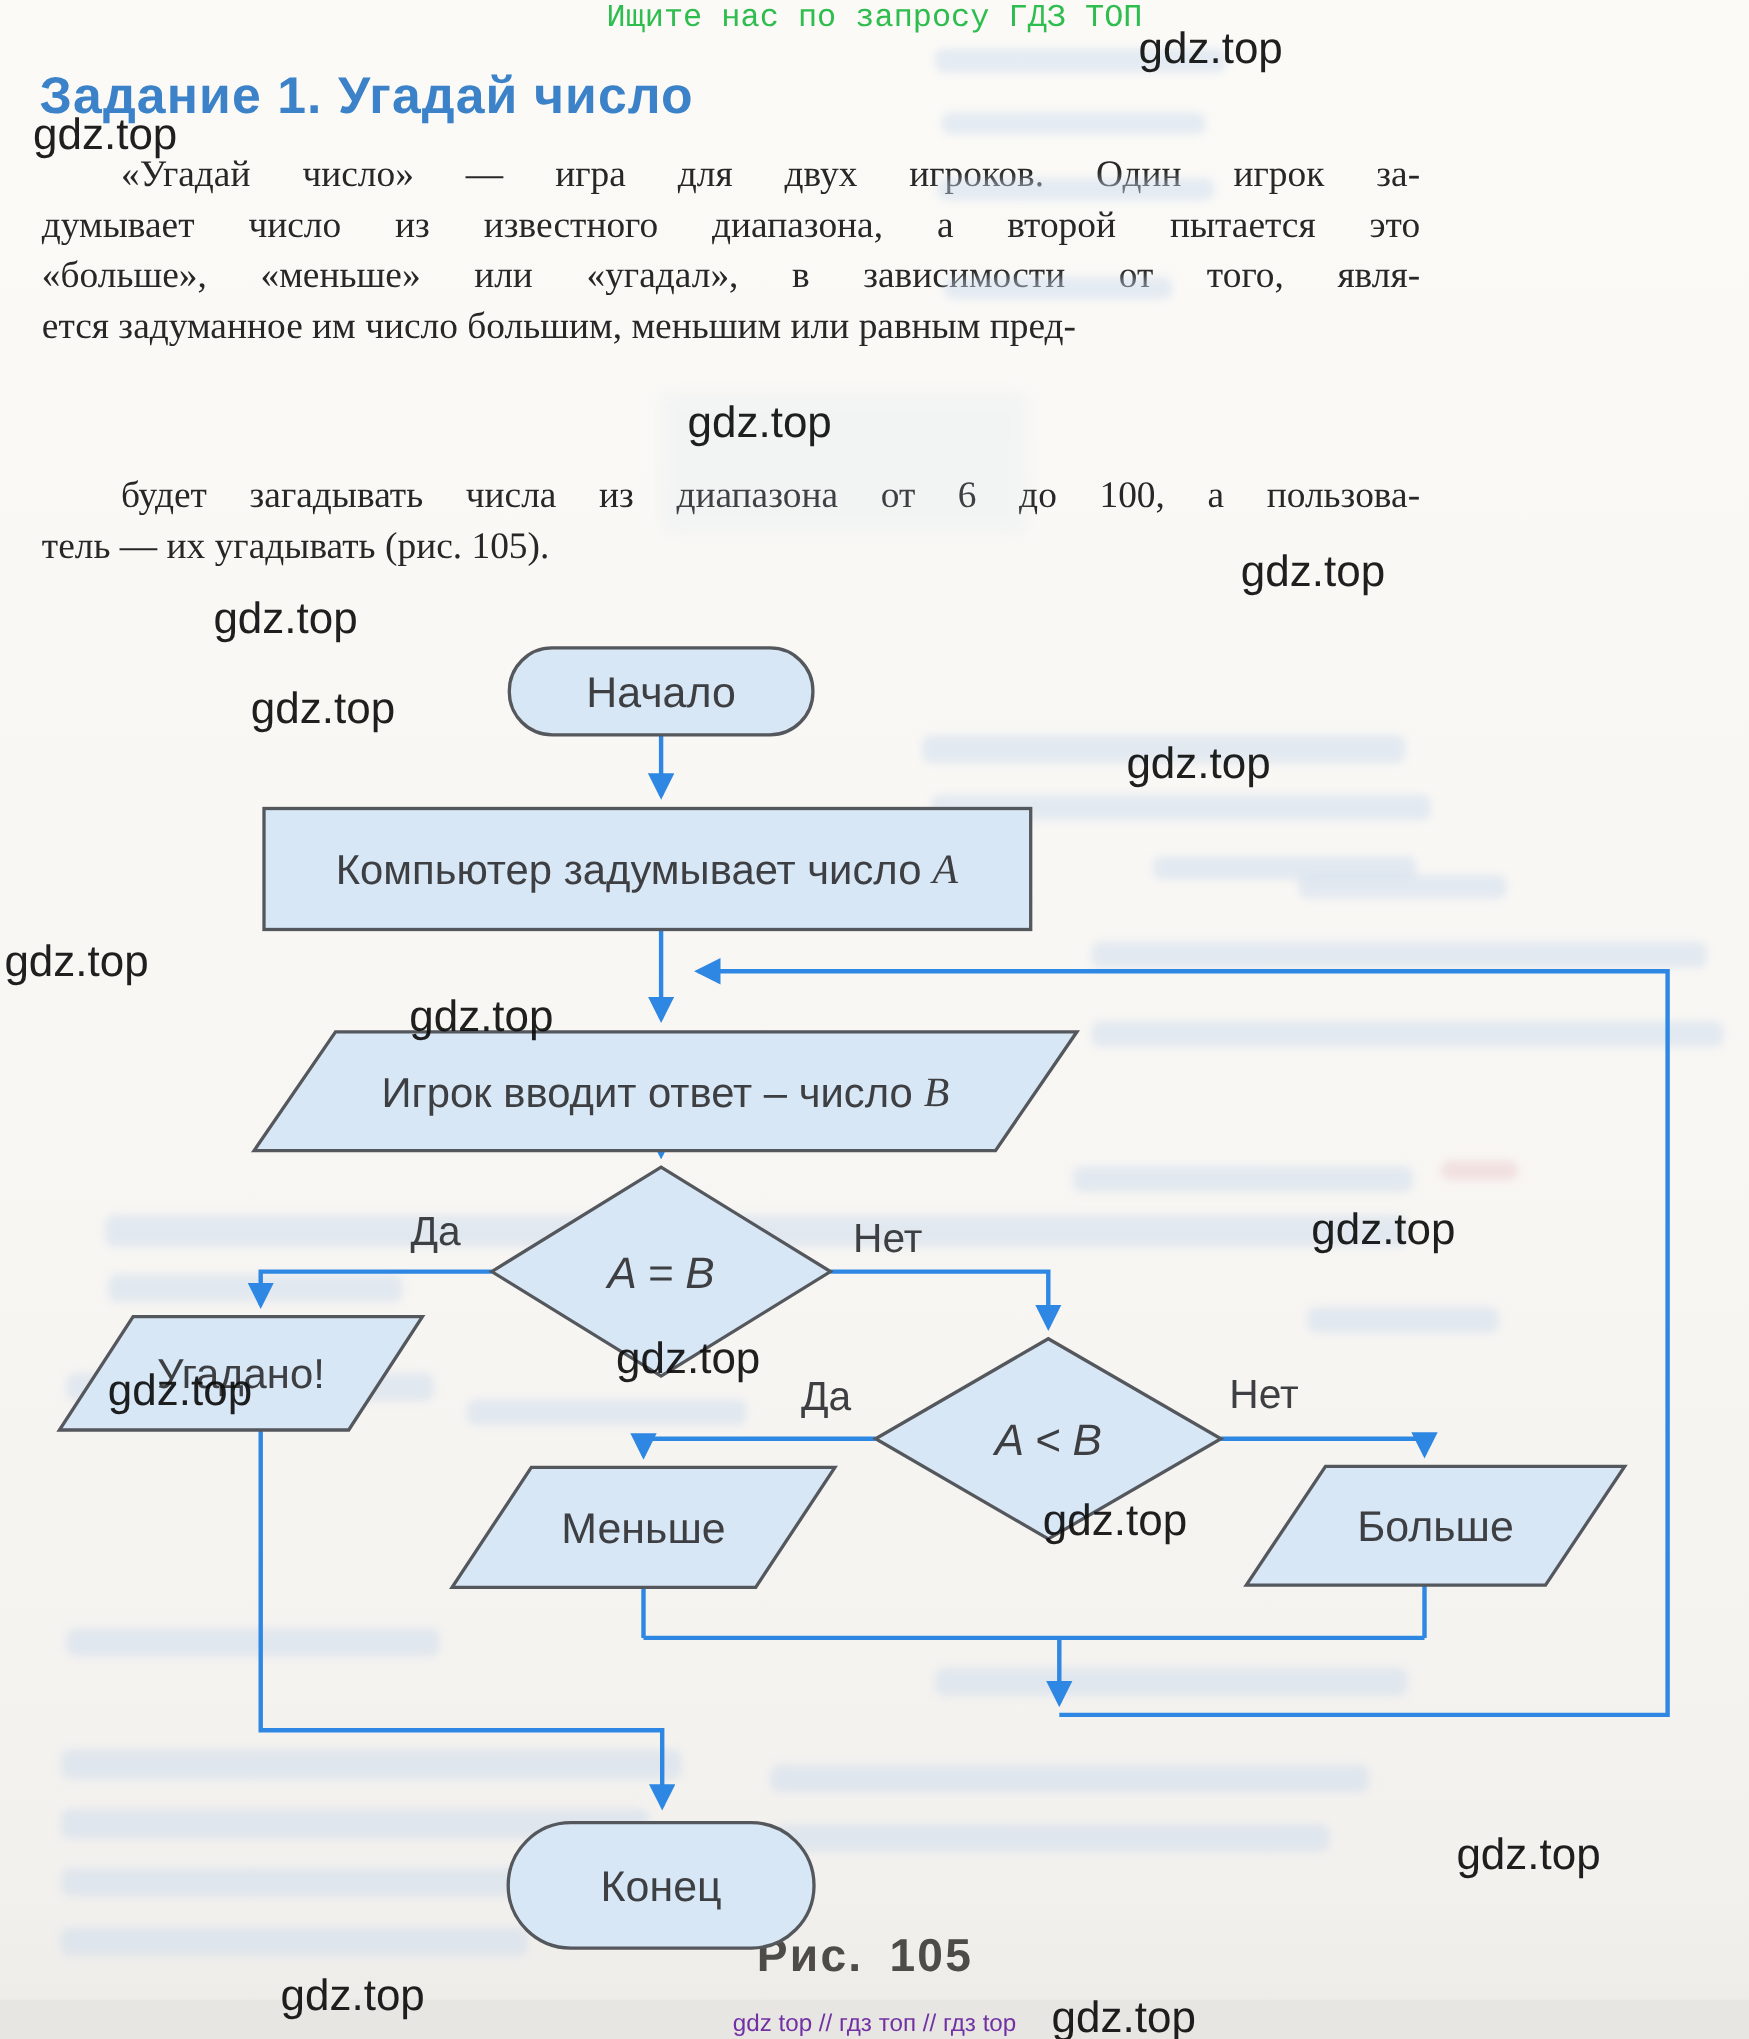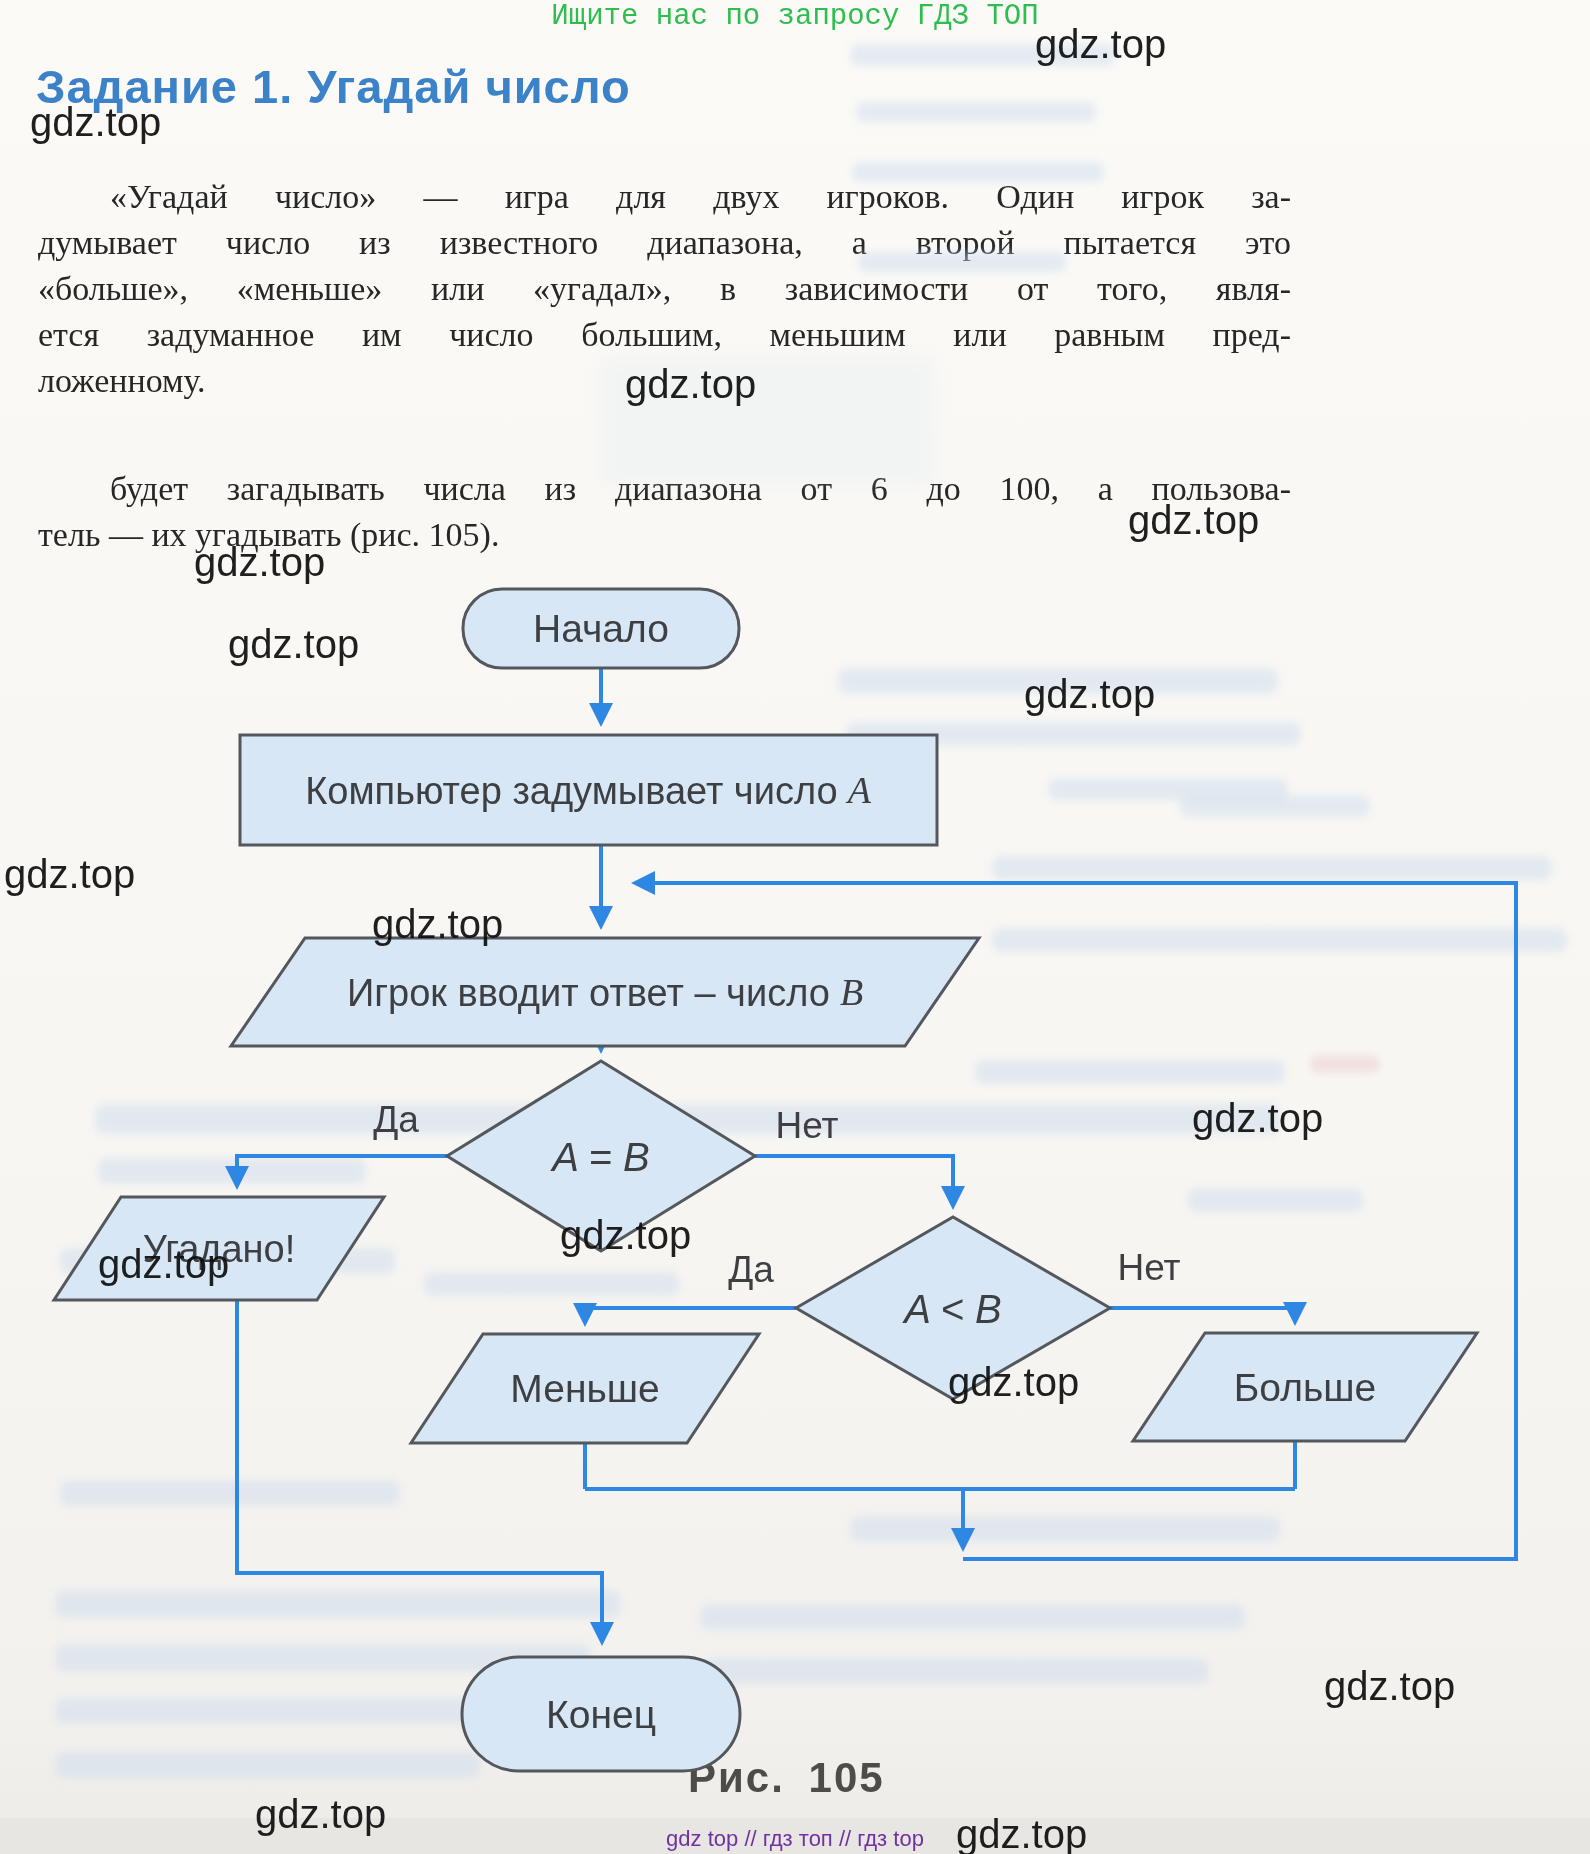--- a/index.html
+++ b/index.html
@@ -14,21 +14,21 @@
     font-size:29px;color:var(--promo-green,#2ebd4e);white-space:nowrap;font-family:Liberation Mono, monospace;
   }
   .page-title{
     position:absolute;left:36px;top:28px;font-size:47px;font-weight:bold;
     letter-spacing:1px;color:var(--title-blue,#3b82c8);white-space:nowrap;
   }
   .para{position:absolute;width:1253px;left:38px;color:#272727;
     font-family:"Liberation Serif",serif;font-size:34px;}
   .para .p-line{height:46px;line-height:46px;text-align:justify;text-align-last:justify;white-space:normal;}
   .para .p-line:last-child{text-align-last:left;}
-  .para .p-line:first-child{text-indent:72px;margin-top:38px;}
+  .para .p-line:first-child{text-indent:72px;}
   .para-1{top:136px;}
   .para-2{top:428px;}
   .fig-caption{
     position:absolute;left:688px;top:1754px;font-size:42px;font-weight:bold;
     color:#4e4c48;letter-spacing:2px;word-spacing:10px;white-space:nowrap;
   }
   .bottom-strip{position:absolute;left:0;top:1818px;width:1590px;height:36px;background:#e7e6e3;}
   .footer-links{
     position:absolute;top:1826px;left:50%;transform:translateX(-50%);
     font-size:22px;color:var(--footer-purple,#7131a3);white-space:nowrap;
@@ -89,21 +89,20 @@
   <div class="ghost" style="left:55px;top:1752px;width:425px;height:26px"></div>
 
   <div class="promo">Ищите нас по запросу ГДЗ ТОП</div>
   <h1 class="page-title">Задание 1. Угадай число</h1>
 
   <div class="para para-1">
       <div class="p-line">«Угадай число» — игра для двух игроков. Один игрок за-</div>
       <div class="p-line">думывает число из известного диапазона, а второй пытается это</div>
       <div class="p-line">«больше», «меньше» или «угадал», в зависимости от того, явля-</div>
       <div class="p-line">ется задуманное им число большим, меньшим или равным пред-</div>
-      <div class="p-line">ложенному.</div>
     </div>
   <div class="para para-2">
       <div class="p-line">будет загадывать числа из диапазона от 6 до 100, а пользова-</div>
       <div class="p-line">тель — их угадывать (рис. 105).</div>
     </div>
 
   <svg class="flow" width="1590" height="1854" viewBox="0 0 1590 1854">
     <defs>
       <marker id="arr" markerWidth="6" markerHeight="6" refX="5" refY="3" orient="auto" markerUnits="strokeWidth">
         <path d="M0,0 L6,3 L0,6 Z" class="fc-arrowhead"></path>

